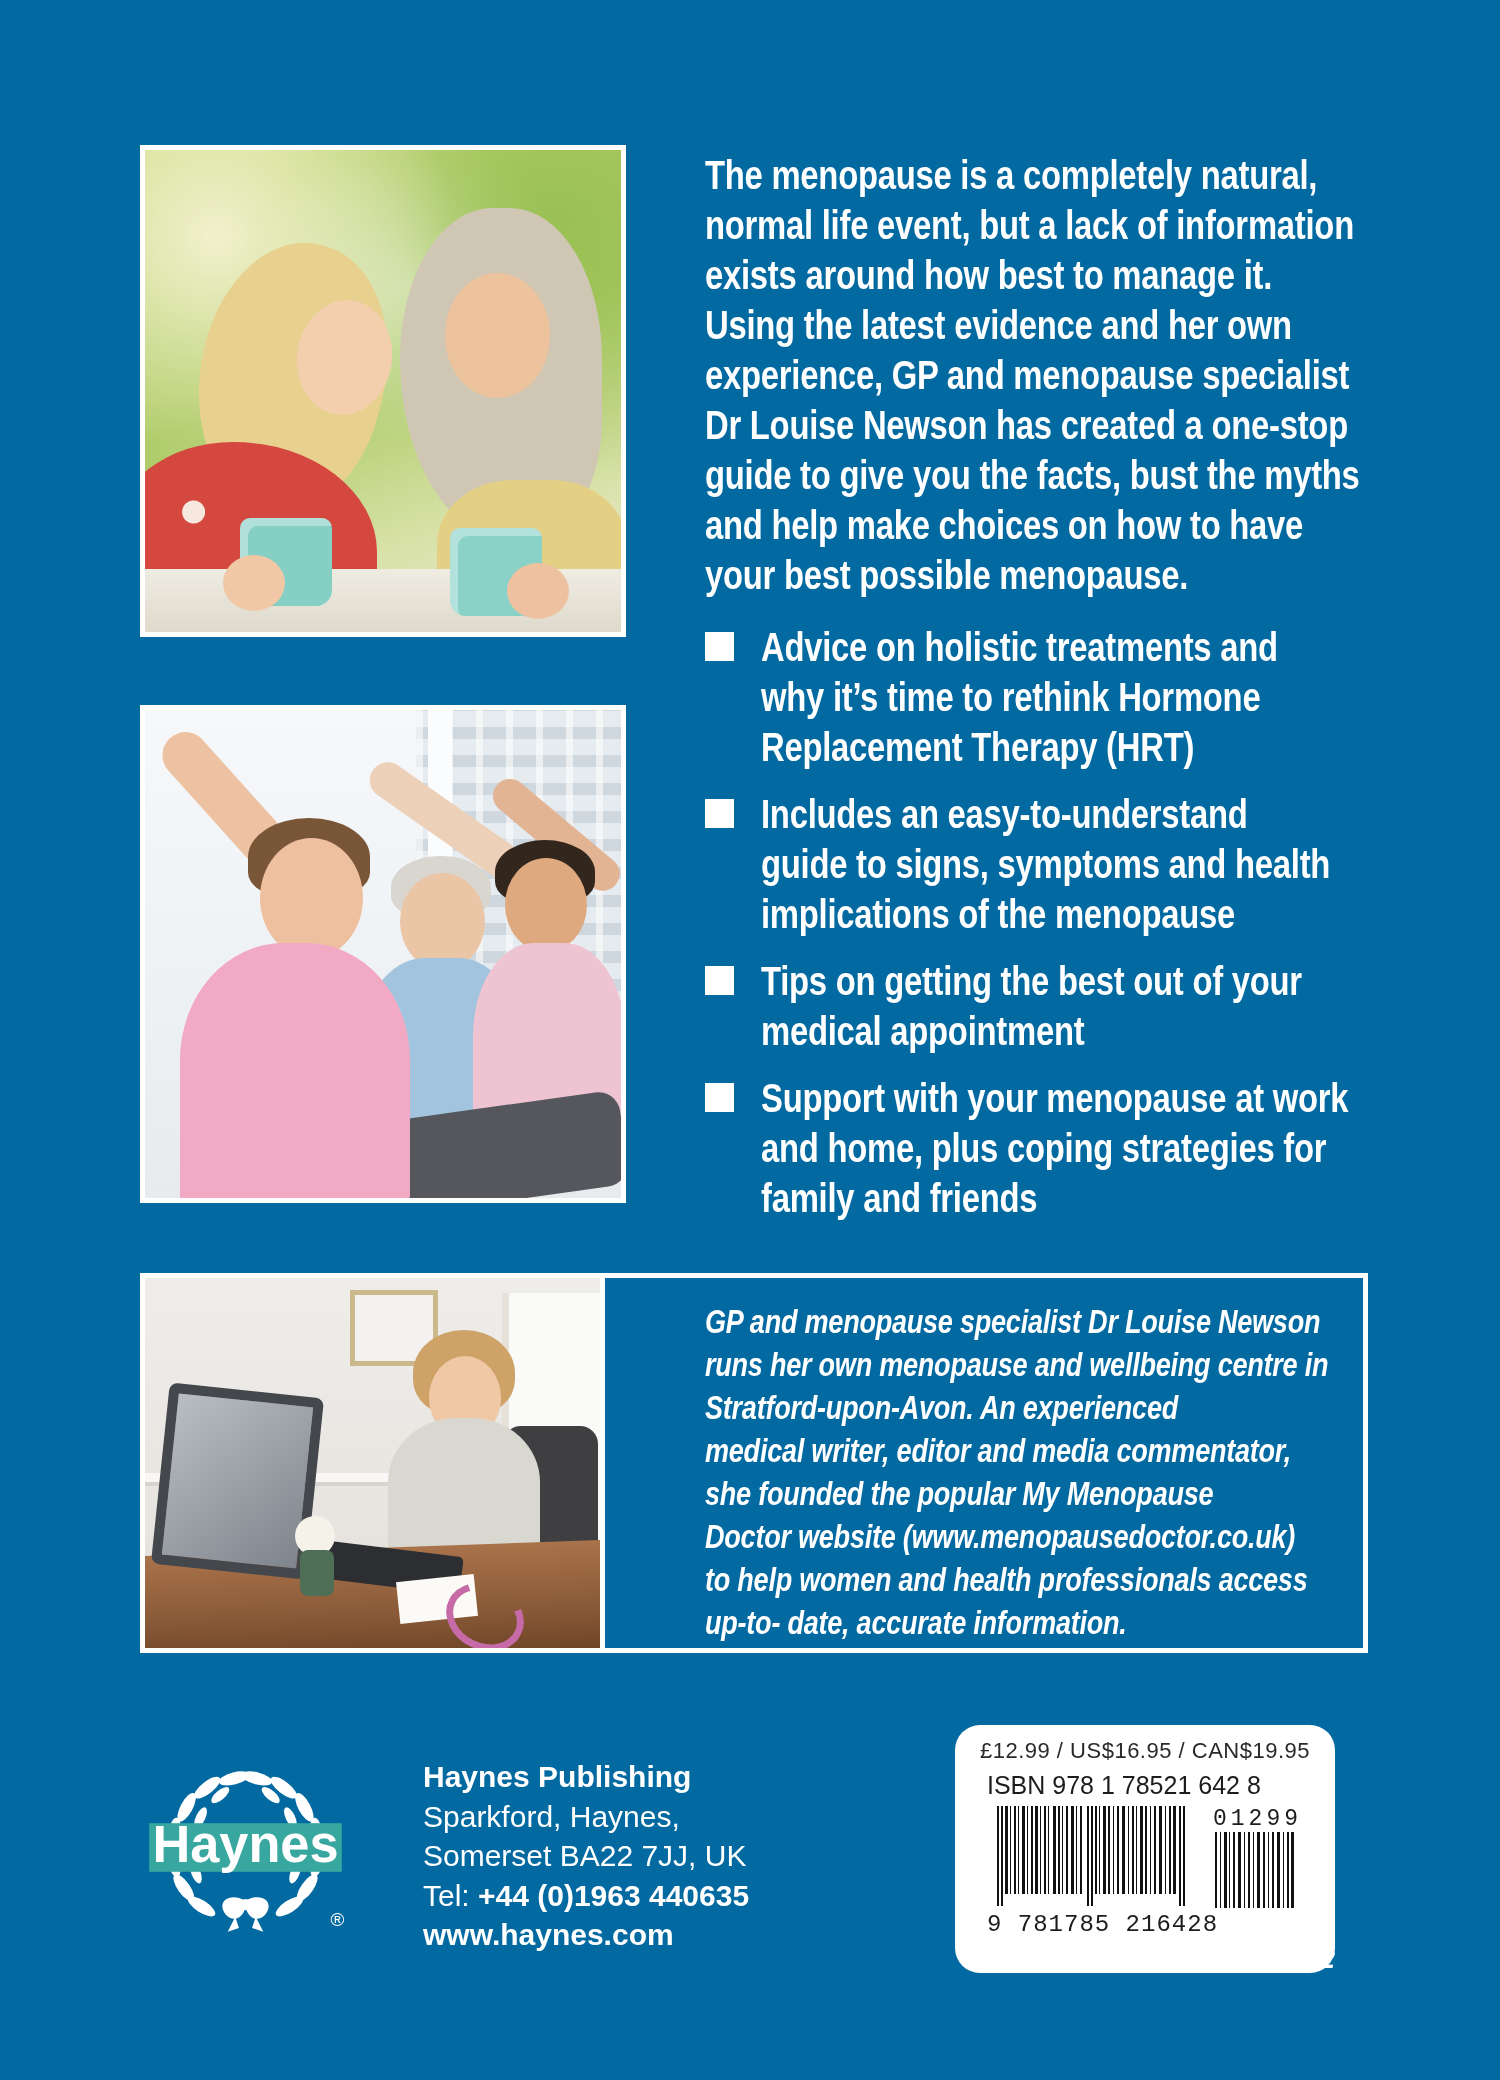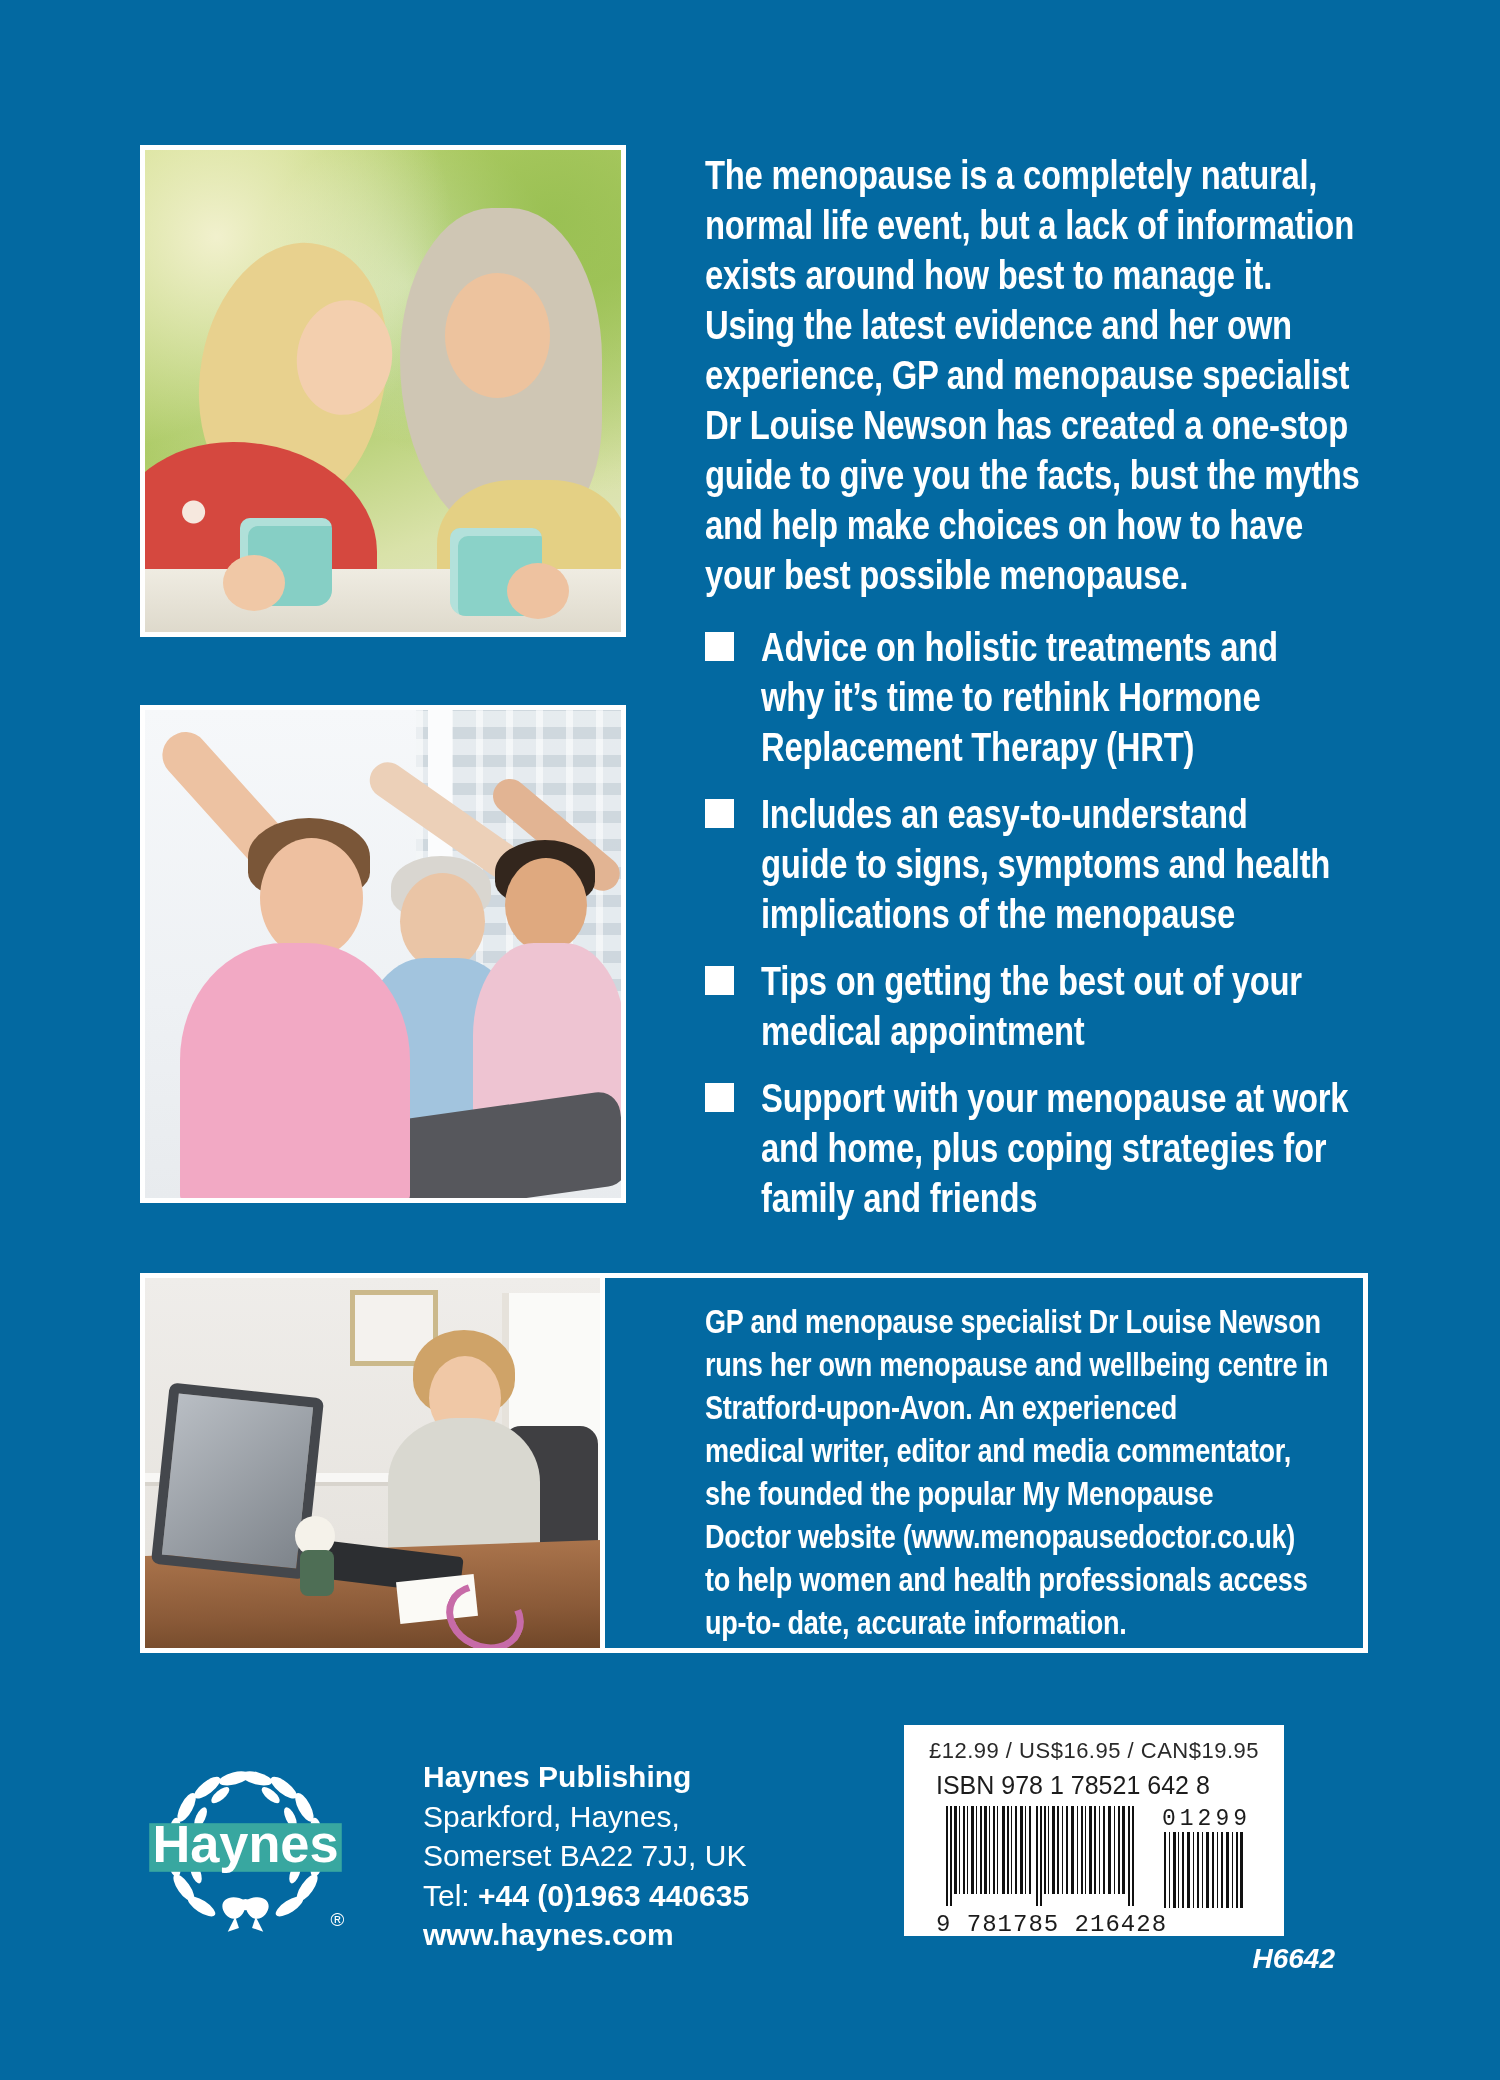--- a/index.html
+++ b/index.html
@@ -56,21 +56,21 @@
   .condensed{transform:scaleX(.82);transform-origin:0 0;}
   .intro .line{font-size:40px;font-weight:bold;line-height:50px;white-space:nowrap;letter-spacing:-.3px;}
 
   
   .bullets{position:absolute;left:705px;top:622px;}
   .bullet-item{display:flex;align-items:flex-start;margin-bottom:17px;}
   .bullet-square{flex:0 0 auto;width:29px;height:29px;background:#fff;margin:10px 27px 0 0;}
   .bullet-lines .line{font-size:40px;font-weight:bold;line-height:50px;white-space:nowrap;letter-spacing:-.3px;}
 
   
-  .bio-box{position:absolute;left:140px;top:1273px;width:1218px;height:370px;border:5px solid #fff;display:flex;}
+  .bio-box{position:absolute;left:140px;top:1273px;width:1218px;height:370px;border:5px solid #fff;display:flex;font-style:italic;}
   .bio-photo{position:relative;flex:0 0 455px;height:100%;border-right:5px solid #fff;overflow:hidden;
     background:linear-gradient(#efedea,#e7e4df 70%,#ddd9d2);}
   .bio-photo .sh{position:absolute;}
   .p3-rail{left:0;top:195px;width:100%;height:9px;background:#f8f7f5;box-shadow:0 4px 0 #d8d4cd;}
   .p3-window{right:-4px;top:15px;width:95px;height:295px;background:#fafaf8;border-left:7px solid #e6e2db;}
   .p3-frame{left:205px;top:12px;width:78px;height:66px;background:#f4f2ee;border:5px solid #cbb98b;}
   .p3-chair{left:358px;top:148px;width:95px;height:185px;background:#3f3f42;border-radius:18px;}
   .p3-hair{left:268px;top:52px;width:102px;height:86px;background:#cfa368;border-radius:50% 50% 42% 42%;}
   .p3-face{left:284px;top:78px;width:72px;height:84px;background:#f0c8a6;border-radius:50%;}
   .p3-blouse{left:243px;top:140px;width:152px;height:142px;background:#d9d8d0;border-radius:45% 45% 12px 12px;}
@@ -86,21 +86,21 @@
   .bio-text .line{font-size:33px;font-weight:bold;line-height:43px;white-space:nowrap;letter-spacing:-.3px;}
 
   
   .logo{position:absolute;left:138px;top:1745px;width:215px;height:205px;}
 
   
   .publisher{position:absolute;left:423px;top:1757px;font-size:30px;line-height:39.5px;}
   .publisher .b{font-weight:bold;}
 
   
-  .barcode-panel{position:absolute;left:904px;top:1725px;width:380px;height:211px;background:#fff;color:#1c1c1c;}
+  .barcode-panel{position:absolute;left:955px;top:1725px;width:380px;height:248px;background:#fff;color:#1c1c1c;border-radius:25px;}
   .price{margin:13px 20px 0 20px;text-align:center;font-size:22px;letter-spacing:.5px;color:#2a2a2a;}
   .isbn{margin:7px 0 0 32px;font-size:25px;font-weight:normal;}
   .bars-row{display:flex;margin:6px 0 0 32px;}
   .ean{width:212px;}
   .ean-digits{margin-top:1px;font-family:"Liberation Mono",monospace;font-size:24px;letter-spacing:1px;white-space:nowrap;}
   .supp{margin-left:14px;width:86px;}
   .supp-digits{font-family:"Liberation Mono",monospace;font-size:23px;letter-spacing:4px;text-align:center;white-space:nowrap;}
   .print-code{position:absolute;top:1943px;left:1135px;width:200px;text-align:right;font-size:28px;font-weight:bold;font-style:italic;}
 </style>
 </head>

